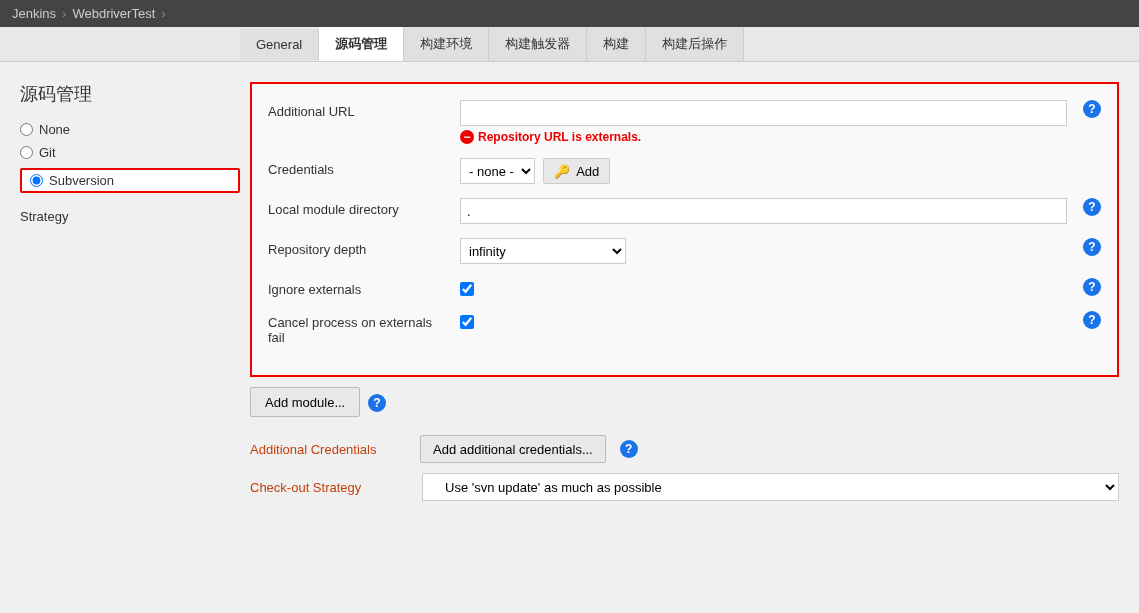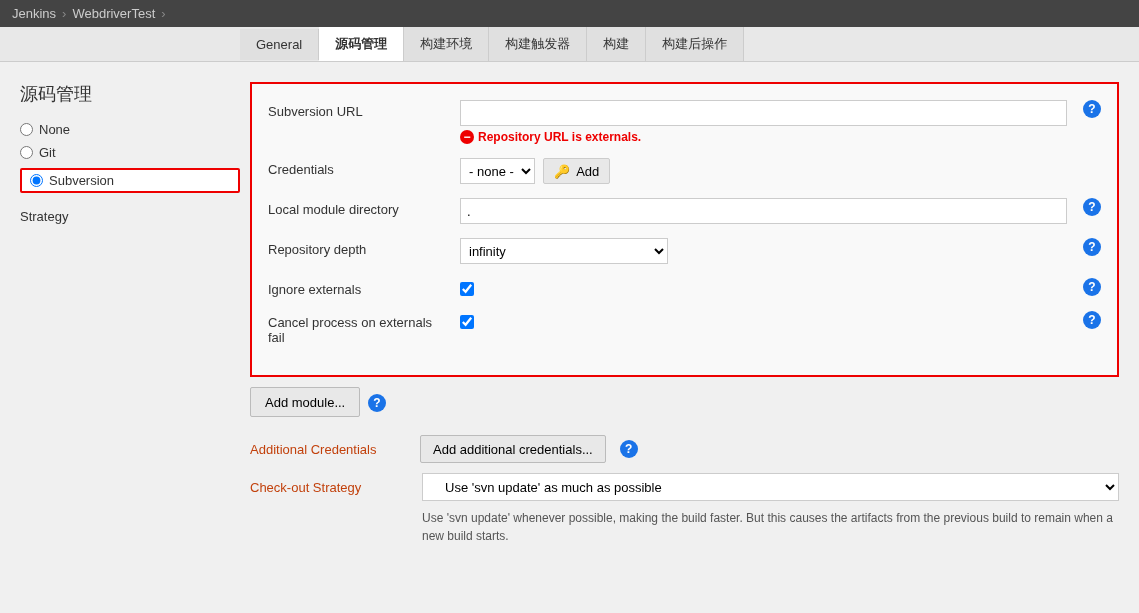--- a/index.html
+++ b/index.html
@@ -211,21 +211,21 @@
       flex-shrink: 0;
       margin-left: 4px;
     }
 
     .depth-select {
       height: 26px;
       border: 1px solid #ccc;
       padding: 2px 4px;
       font-size: 13px;
       background: #fff;
-      width: 208px;
+      width: 166px;
     }
 
     .checkbox-control {
       width: 14px;
       height: 14px;
       cursor: pointer;
       margin-top: 4px;
     }
 
     .add-module-btn {
@@ -334,21 +334,21 @@
       </div>
 
       <div class="modules-label">Strategy</div>
     </div>
 
     <div class="right-panel">
 
       <div class="modules-box">
 
         <div class="form-row">
-          <div class="form-label">Subversion URL</div>
+          <div class="form-label">Additional URL</div>
           <div class="form-control-area">
             <input type="text" class="form-input" value="" style="">
             <div class="error-msg">
               <span class="error-icon">−</span>
               <span>Repository URL is externals.</span>
             </div>
           </div>
           <div class="help-icon">?</div>
         </div>
 
@@ -419,17 +419,16 @@
 
       <div class="checkout-section">
         <div class="section-label-left">Check-out Strategy</div>
         <select class="checkout-select">
           <option value="Use 'svn update' as much as possible">Use 'svn update' as much as possible</option>
           <option value="Always check out a fresh copy">Always check out a fresh copy</option>
           <option value="Use 'svn update' as much as possible, with 'svn revert' before update">Use 'svn update' as much as possible, with 'svn revert' before update</option>
         </select>
       </div>
 
-      <div class="checkout-desc">Use 'svn update' whenever possible, making the build faster. But this causes the artifacts from the previous build to remain when a new build starts.</div>
 
     </div>
   </div>
 </div>
 
 </body></html>

